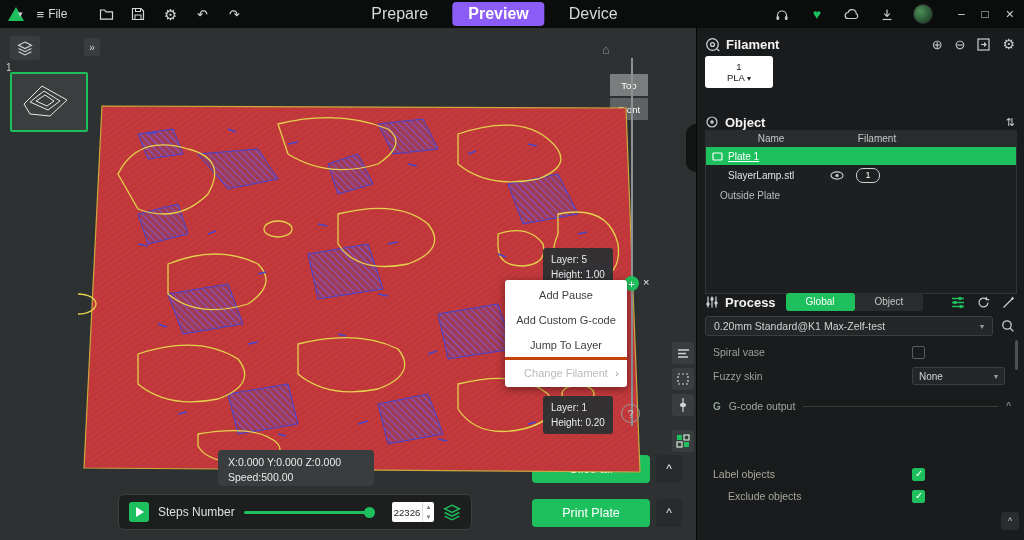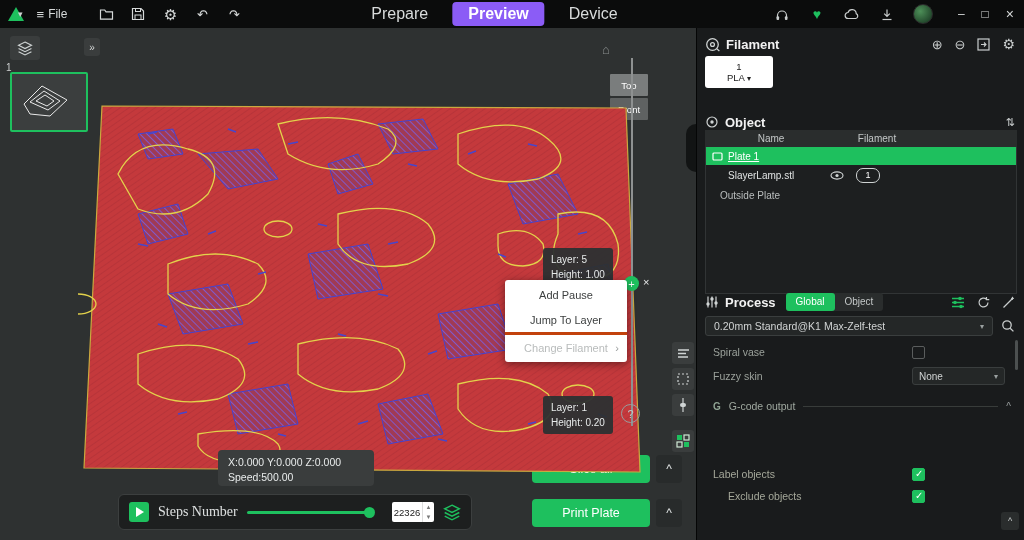--- a/index.html
+++ b/index.html
@@ -70,21 +70,21 @@
   .chip .l1{font-size:9.5px;color:#222;line-height:1.2;}
   .chip .l2{font-size:9.5px;color:#222;line-height:1.2;}
   .otable-head{display:flex;height:17px;background:#2a2d2d;font-size:10px;color:#c3c7c7;align-items:center;}
   .otable-body{border:1px solid #313435;border-top:0;height:146px;background:#1d1f20;}
   .prow{height:18px;background:#1ec05e;color:#fff;font-size:10px;display:flex;align-items:center;
         padding-left:6px;gap:5px;cursor:pointer;text-decoration:underline;}
   .orow{height:20px;display:flex;align-items:center;font-size:10px;cursor:pointer;}
   .badge{width:22px;height:13px;border:1px solid #cfd3d3;border-radius:7px;background:#1d1f20;
          color:#fff;font-size:9px;display:flex;align-items:center;justify-content:center;}
   .toggle{background:#2a2d2d;border-radius:3px;height:18px;display:flex;align-items:center;font-size:10px;}
-  .seg{padding:2px 10px;color:#c3c7c7;cursor:pointer;border-radius:3px;line-height:14px;}
+  .seg{padding:2px 20px;color:#c3c7c7;cursor:pointer;border-radius:3px;line-height:14px;}
   .seg.active{background:#1ec05e;color:#fff;}
   .preset{background:#242727;border:1px solid #3a3e3e;border-radius:3px;height:20px;display:flex;
           align-items:center;padding:4px 8px;font-size:10.5px;color:#d0d3d3;cursor:pointer;}
   .preset .txt{flex:1;white-space:nowrap;overflow:hidden;text-overflow:ellipsis;}
   .srow{position:absolute;left:0;width:328px;height:20px;display:flex;align-items:center;}
   .slabel{font-size:10.5px;color:#a5a89a;margin-left:16px;}
   .cb{width:13px;height:13px;border:1px solid #5a5d5d;border-radius:2px;background:transparent;
       position:relative;cursor:pointer;box-sizing:border-box;}
   .cb.checked{background:#1ec05e;border-color:#1ec05e;}
   .cb.checked::after{content:"✓";color:#fff;font-size:10px;position:absolute;left:2px;top:-1px;}
@@ -265,20 +265,21 @@
       <div>Layer: 5</div>
       <div>Height: 1.00</div>
     </div>
     <div class="tooltip abs" style="left:543px;top:368px;">
       <div>Layer: 1</div>
       <div>Height: 0.20</div>
     </div>
 
     <div class="ctxmenu abs" style="left:505px;top:252px;">
       <div class="mi">Add Pause</div>
+      <div class="mi">Add Custom G-code</div>
       <div class="mi">Jump To Layer</div>
       <div class="mi disabled">
         <span>Change Filament</span>
         <span class="sub">›</span>
       </div>
     </div>
 
     <div class="abs" style="left:621px;top:376px;width:17px;height:17px;border:1px solid #9a9d9d;border-radius:50%;
          color:#c2c5c5;font-size:11px;display:flex;align-items:center;justify-content:center;cursor:pointer;z-index:20;">
       <span>?</span>
@@ -316,21 +317,21 @@
     <div class="abs" style="left:218px;top:422px;width:156px;height:36px;background:#3a3d3d;border-radius:4px;
          padding:5px 10px;box-sizing:border-box;color:#e8ebeb;font-size:10.5px;line-height:1.45;z-index:20;">
       <div>X:0.000 Y:0.000 Z:0.000</div>
       <div>Speed:500.00</div>
     </div>
 
     <div class="playerbar abs" style="left:118px;top:466px;width:354px;height:36px;box-sizing:border-box;">
       <div class="playbtn">
         <div class="tri"></div>
       </div>
-      <span style="font-size:14px;color:#dde0e0;white-space:nowrap;font-family:Liberation Serif, serif;">Steps Number</span>
+      <span style="font-size:12px;color:#dde0e0;white-space:nowrap;">Steps Number</span>
       <div class="ptrack">
         <div class="pknob"></div>
       </div>
       <div class="numbox">
         <input readonly="" value="22326" style="">
         <div class="spin">
           <div>▲</div>
           <div>▼</div>
         </div>
       </div>

